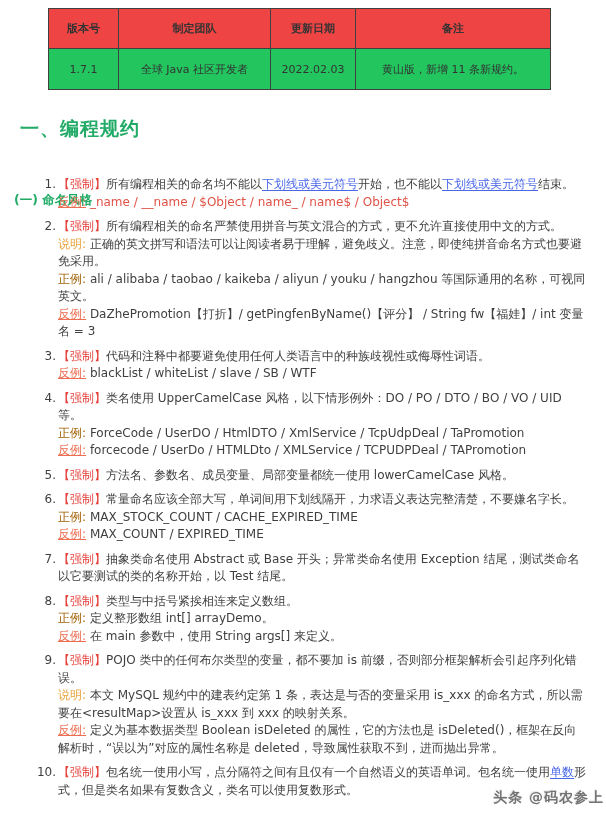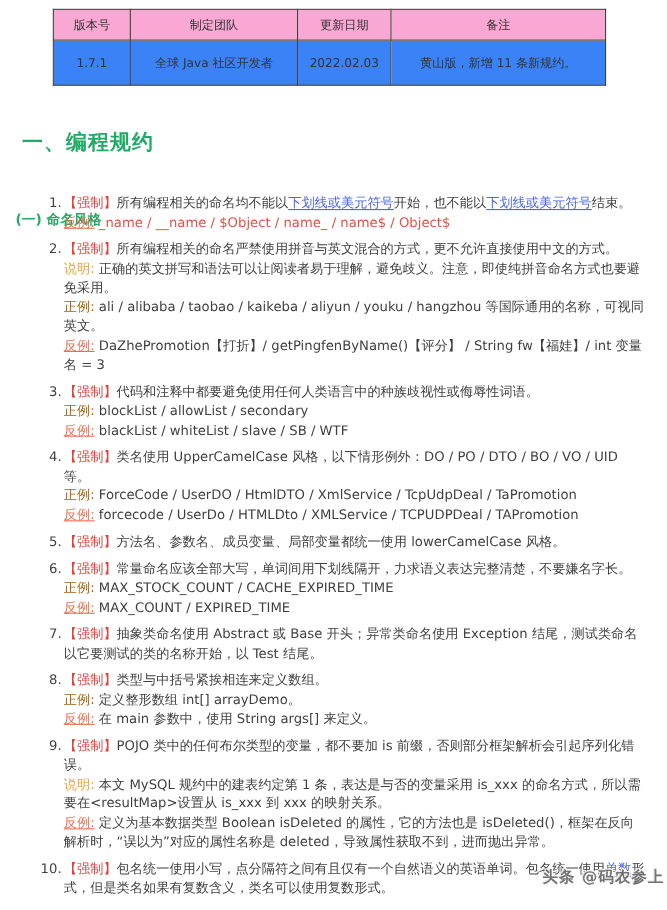--- a/index.html
+++ b/index.html
@@ -15,22 +15,22 @@
   
   table.version {
     position:absolute; left:48px; top:8px;
     border-collapse:collapse; width:502px;
     font-size:11px; color:#333; table-layout:fixed;
   }
   .version th, .version td {
     border:1.6px solid #404040; text-align:center; vertical-align:middle;
     overflow:hidden; white-space:nowrap;
   }
-  .version th { background:#f9a8d4; height:28px; font-weight:normal; }
-  .version td { height:41px; background:#3b82f6; }
+  .version th { background:#ef4444; height:40px; font-weight:bold; }
+  .version td { height:41px; background:#22c55e; }
   .col-ver { width:70px; } .col-team { width:152px; }
   .col-date { width:85px; } .col-note { width:195px; }
 
   
   h1.section {
     position:absolute; left:20px; top:116px;
     font-size:19px; font-weight:bold; color:#22ab67; letter-spacing:1px;
   }
   h2.subsection {
     position:absolute; left:14px; top:148px;
@@ -106,21 +106,20 @@
       <div class="rule">
         <span class="rule-num">2.</span>
         <div class="rule-body"><span class="rule-tag">【强制】</span><span>所有编程相关的命名严禁使用拼音与英文混合的方式，更不允许直接使用中文的方式。</span></div>
         <div class="note"><span class="lbl lbl-explain">说明:</span> <span>正确的英文拼写和语法可以让阅读者易于理解，避免歧义。注意，即使纯拼音命名方式也要避免采用。</span></div>
         <div class="note"><span class="lbl lbl-good">正例:</span> <span>ali / alibaba / taobao / kaikeba / aliyun / youku / hangzhou 等国际通用的名称，可视同英文。</span></div>
         <div class="note"><span class="lbl lbl-bad">反例:</span> <span>DaZhePromotion【打折】/ getPingfenByName()【评分】 / String fw【福娃】/ int 变量名 = 3</span></div>
       </div>
       <div class="rule">
         <span class="rule-num">3.</span>
         <div class="rule-body"><span class="rule-tag">【强制】</span><span>代码和注释中都要避免使用任何人类语言中的种族歧视性或侮辱性词语。</span></div>
-        <div class="note"><span class="lbl lbl-good">正例:</span> <span>blockList / allowList / secondary</span></div>
         <div class="note"><span class="lbl lbl-bad">反例:</span> <span>blackList / whiteList / slave / SB / WTF</span></div>
       </div>
       <div class="rule">
         <span class="rule-num">4.</span>
         <div class="rule-body"><span class="rule-tag">【强制】</span><span>类名使用 UpperCamelCase 风格，以下情形例外：DO / PO / DTO / BO / VO / UID 等。</span></div>
         <div class="note"><span class="lbl lbl-good">正例:</span> <span>ForceCode / UserDO / HtmlDTO / XmlService / TcpUdpDeal / TaPromotion</span></div>
         <div class="note"><span class="lbl lbl-bad">反例:</span> <span>forcecode / UserDo / HTMLDto / XMLService / TCPUDPDeal / TAPromotion</span></div>
       </div>
       <div class="rule">
         <span class="rule-num">5.</span>

